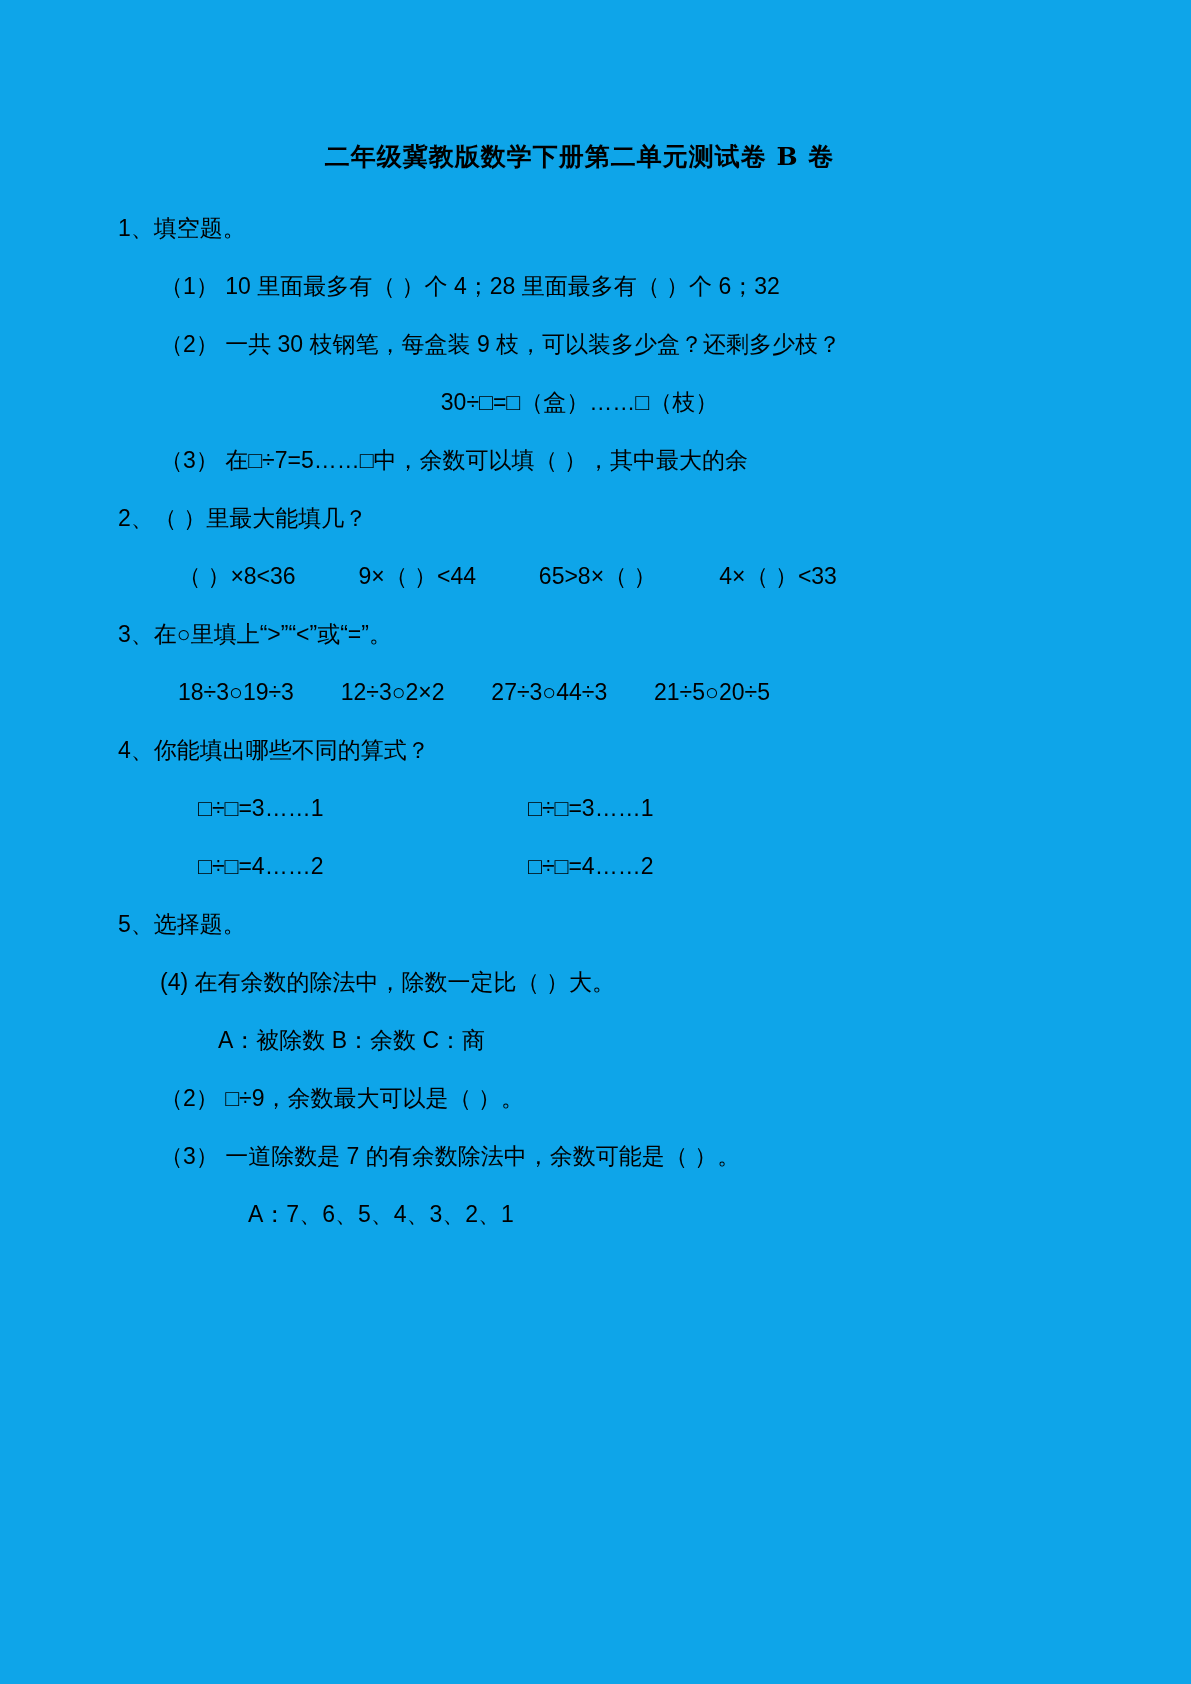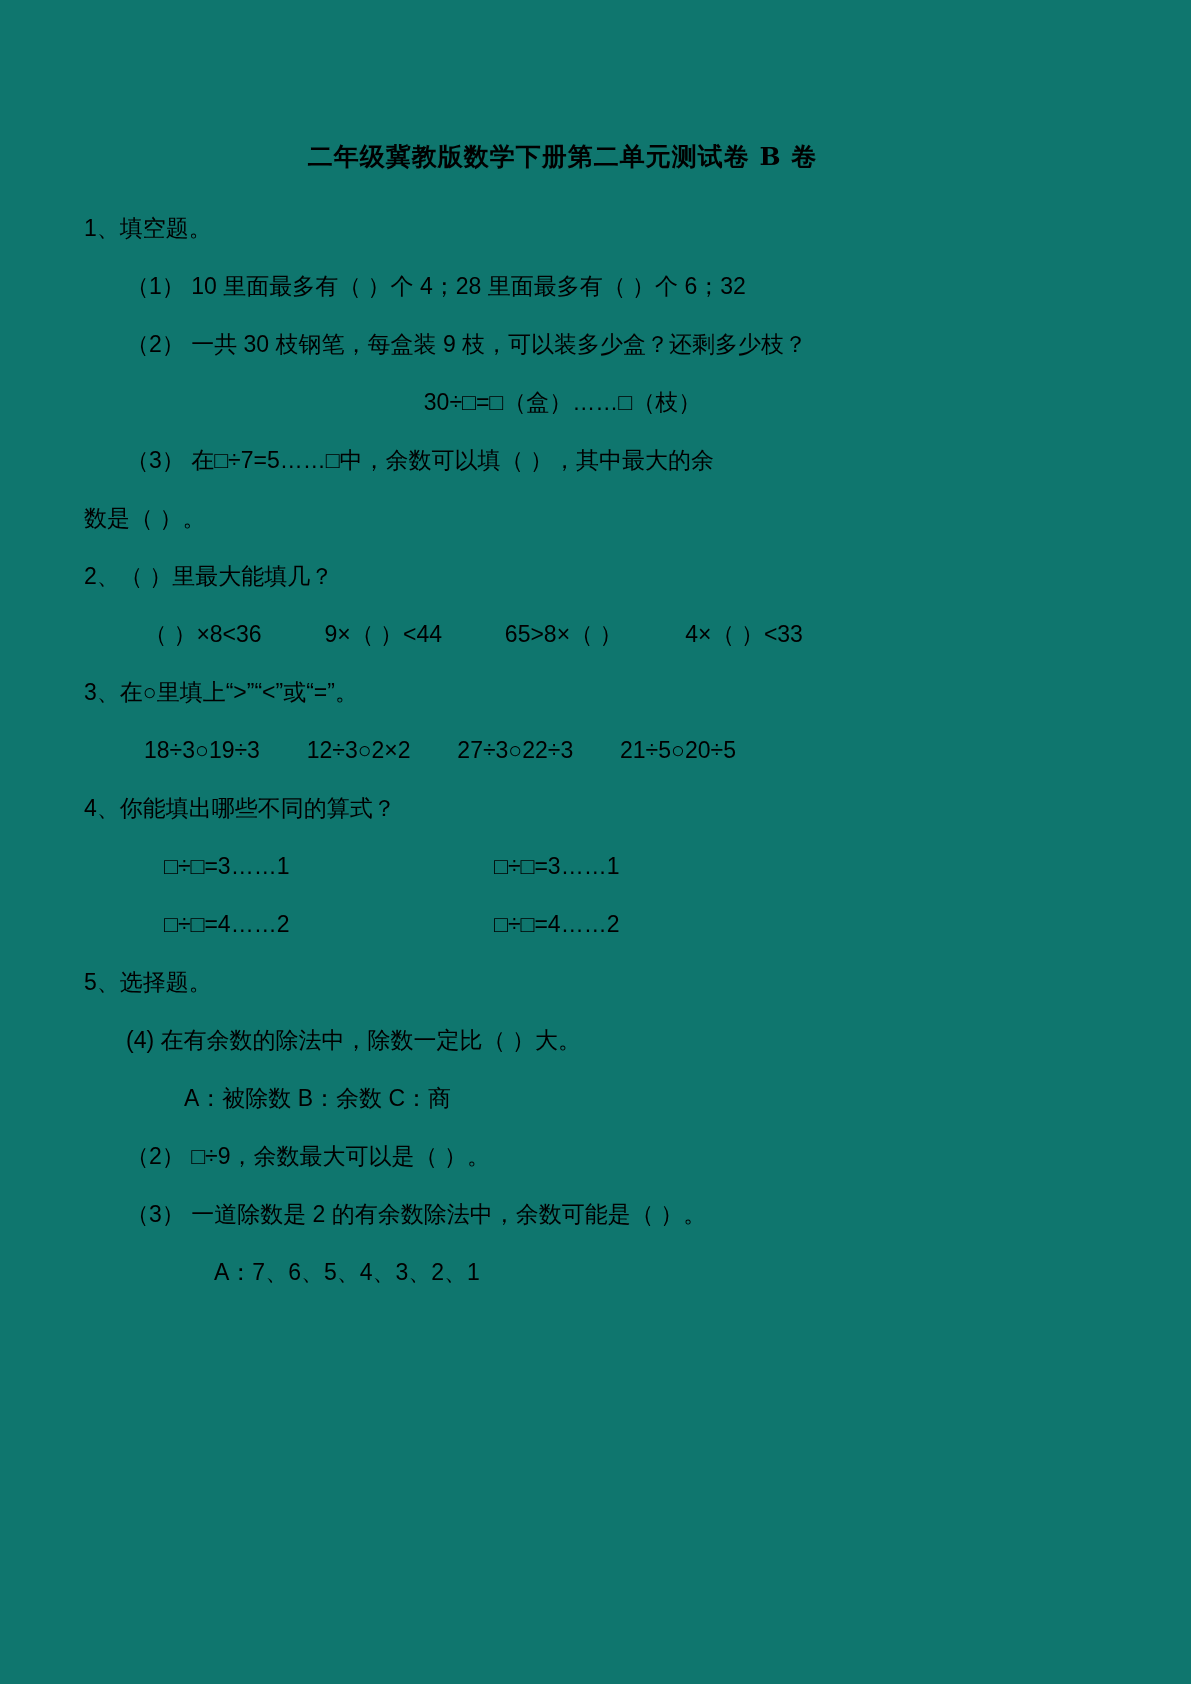--- a/index.html
+++ b/index.html
@@ -8,23 +8,23 @@
     background: #ffffff;
   }
   body {
     font-family: "DejaVu Sans", "Liberation Sans", sans-serif;
     color: #000000;
   }
   .page {
     width: 1191px;
     height: 1684px;
     box-sizing: border-box;
-    padding: 140px 150px 60px 84px;
+    padding: 140px 150px 60px 118px;
     position: relative;
-    background: #0f766e;
+    background: #0ea5e9;
   }
   .doc-title {
     text-align: center;
     font-size: 25px;
     font-weight: bold;
     letter-spacing: 1px;
     margin: 0 0 26px 0;
     font-family: "DejaVu Serif", "Liberation Serif", serif;
   }
   .block {
@@ -79,21 +79,20 @@
 <div class="page">
 
   <div class="doc-title">二年级冀教版数学下册第二单元测试卷 B 卷</div>
 
   <div class="block">
     <p class="heading">1、填空题。</p>
     <p class="para">（1）  10 里面最多有（    ）个 4；28 里面最多有（    ）个 6；32</p>
     <p class="para">（2）  一共 30 枝钢笔，每盒装 9 枝，可以装多少盒？还剩多少枝？</p>
     <p class="center">30÷□=□（盒）……□（枝）</p>
     <p class="para">（3）  在□÷7=5……□中，余数可以填（        ），其中最大的余</p>
-    <p class="heading">数是（        ）。</p>
   </div>
 
   <div class="block">
     <p class="heading">2、（  ）里最大能填几？</p>
     <p class="indent-3 spaced">
       <span>（    ）×8&lt;36</span>
       <span class="gap-wide"></span>
       <span>9×（    ）&lt;44</span>
       <span class="gap-wide"></span>
       <span>65&gt;8×（    ）</span>
@@ -102,21 +101,21 @@
     </p>
   </div>
 
   <div class="block">
     <p class="heading">3、在○里填上“&gt;”“&lt;”或“=”。</p>
     <p class="indent-3 spaced">
       <span>18÷3○19÷3</span>
       <span class="gap-mid"></span>
       <span>12÷3○2×2</span>
       <span class="gap-mid"></span>
-      <span>27÷3○22÷3</span>
+      <span>27÷3○44÷3</span>
       <span class="gap-mid"></span>
       <span>21÷5○20÷5</span>
     </p>
   </div>
 
   <div class="block">
     <p class="heading">4、你能填出哪些不同的算式？</p>
     <p class="row-two">
       <span>□÷□=3……1</span>
       <span>□÷□=3……1</span>
@@ -125,17 +124,17 @@
       <span>□÷□=4……2</span>
       <span>□÷□=4……2</span>
     </p>
   </div>
 
   <div class="block">
     <p class="heading">5、选择题。</p>
     <p class="para">(4)   在有余数的除法中，除数一定比（    ）大。</p>
     <p class="indent-2">A：被除数    B：余数    C：商</p>
     <p class="para">（2）  □÷9，余数最大可以是（    ）。</p>
-    <p class="para">（3）  一道除数是 2 的有余数除法中，余数可能是（    ）。</p>
+    <p class="para">（3）  一道除数是 7 的有余数除法中，余数可能是（    ）。</p>
     <p class="indent-2" style="padding-left:130px;">A：7、6、5、4、3、2、1</p>
   </div>
 
 </div>
 
 </body></html>

